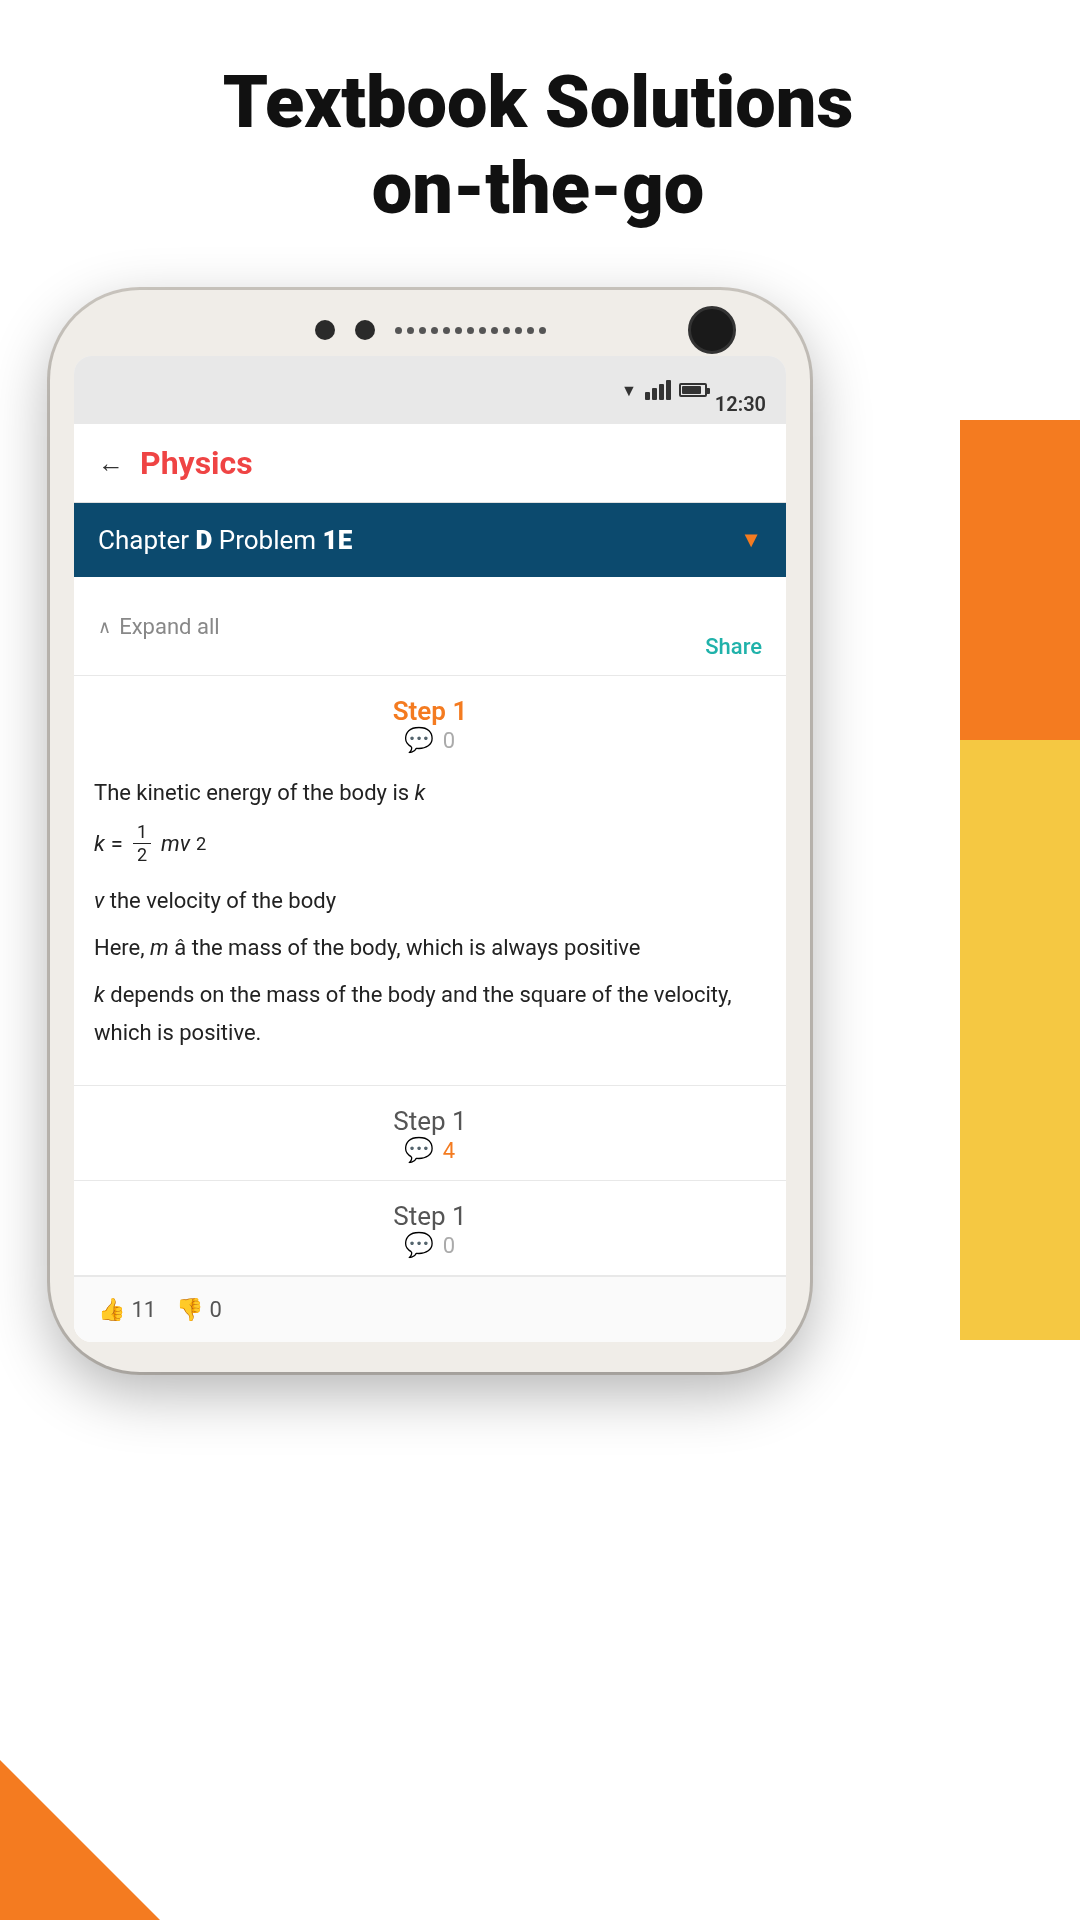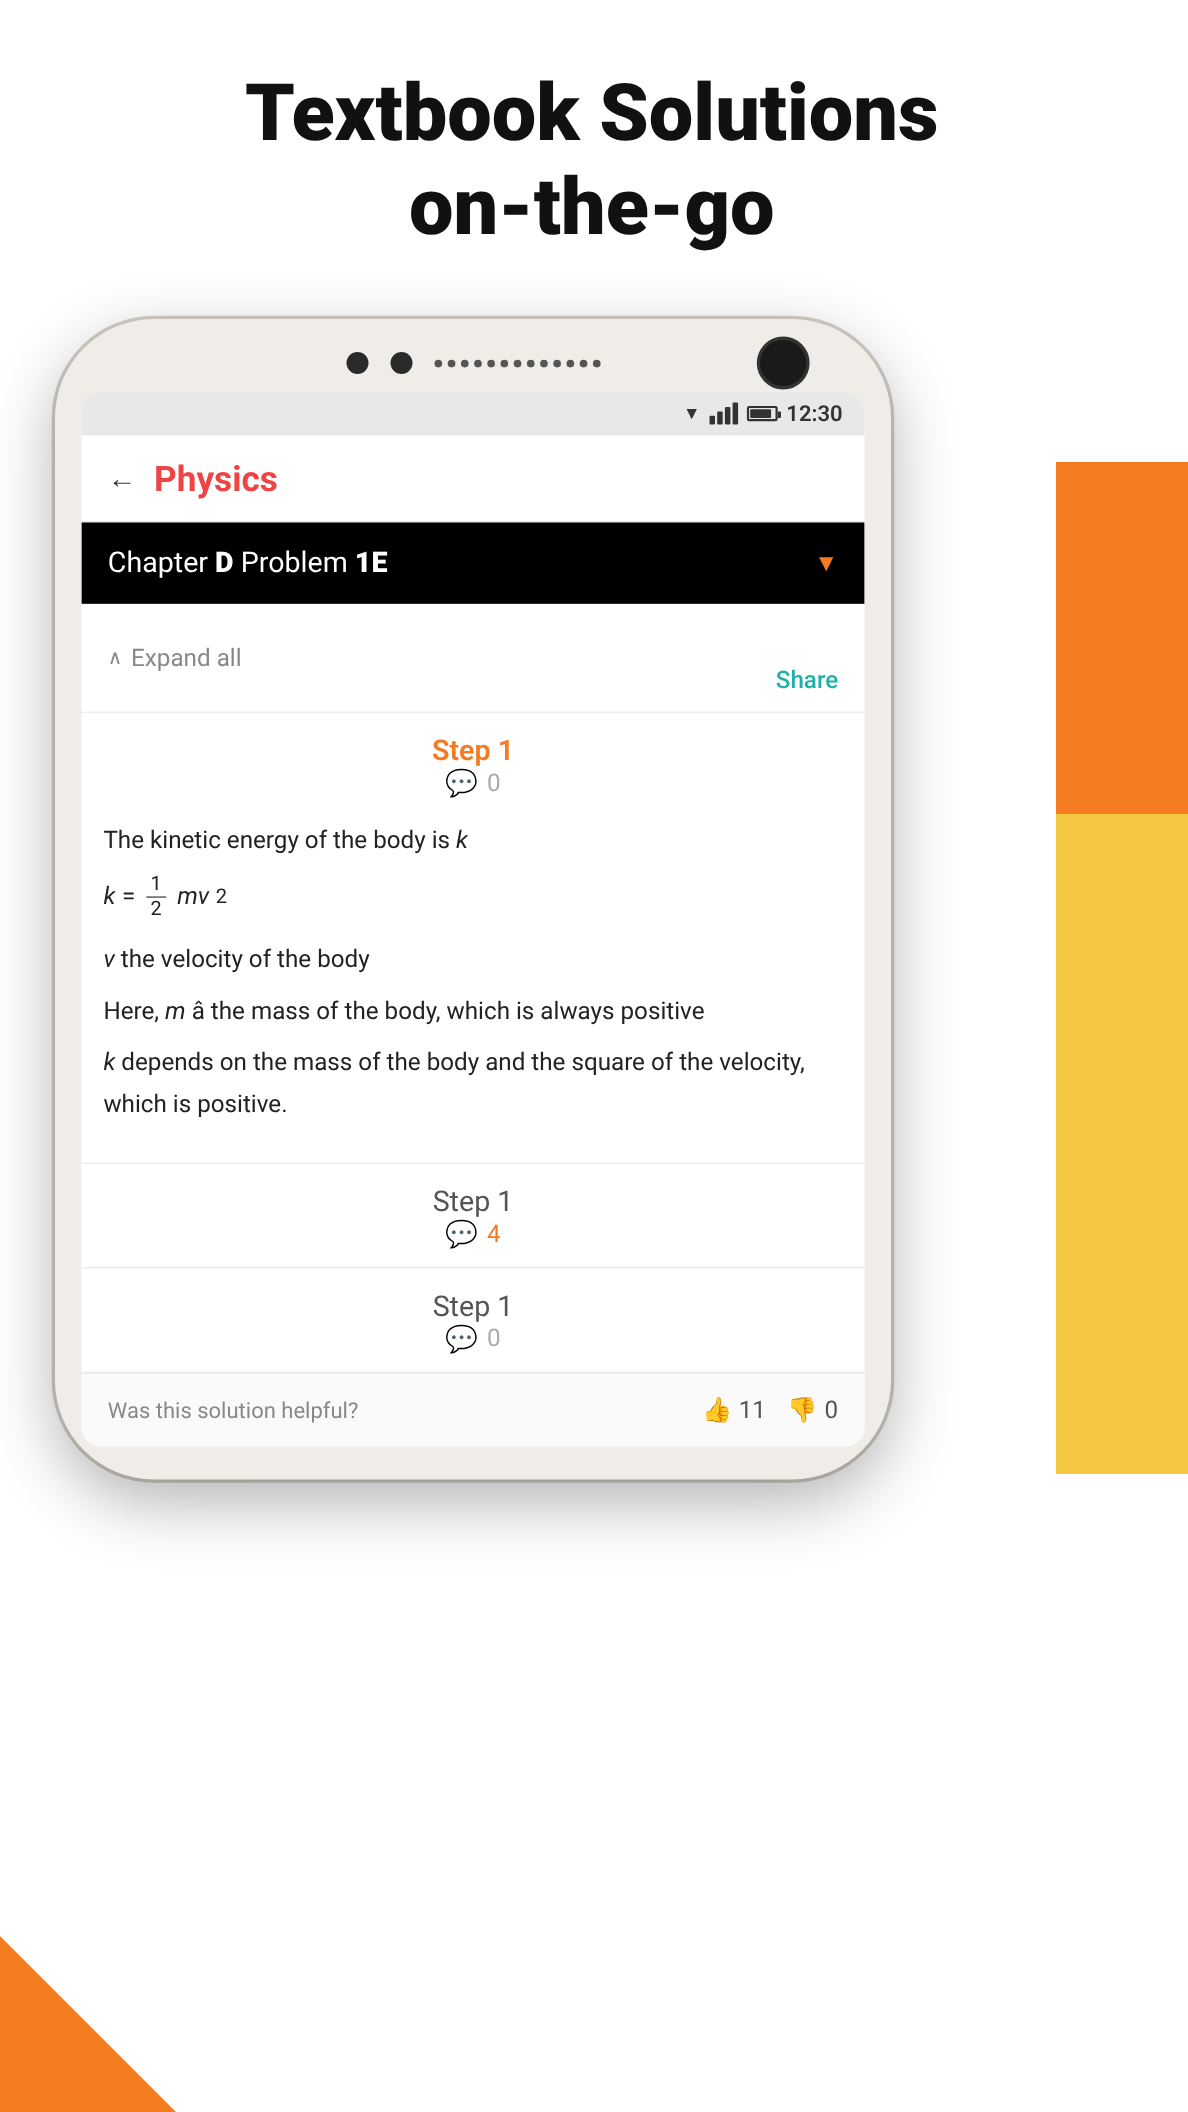--- a/index.html
+++ b/index.html
@@ -165,20 +165,21 @@
       top: 1px;
       bottom: 1px;
       width: 80%;
       background: #333;
       border-radius: 1px;
     }
     .status-time {
       font-size: 20px;
       font-weight: 600;
       color: #333;
+      margin-top: 28px;
     }
 
     
     .app-header {
       background: #ffffff;
       display: flex;
       align-items: center;
       padding: 20px 24px;
       gap: 16px;
       border-bottom: 1px solid #e0e0e0;
@@ -189,21 +190,21 @@
       cursor: pointer;
     }
     .app-title {
       font-size: 32px;
       font-weight: 700;
       color: #ef4444;
     }
 
     
     .chapter-bar {
-      background: #000000;
+      background: #0c4a6e;
       display: flex;
       align-items: center;
       justify-content: space-between;
       padding: 22px 24px;
     }
     .chapter-text {
       font-size: 26px;
       color: #ffffff;
     }
     .chapter-text strong {
@@ -482,21 +483,20 @@
           <div class="step-header">
             <span class="step-label-gray">Step 1</span>
             <div class="comment-area">
               <span class="comment-icon">💬</span>
               <span class="comment-count">0</span>
             </div>
           </div>
         </div>
 
         <div class="helpful-bar">
-          <span class="helpful-text">Was this solution helpful?</span>
           <div class="helpful-actions">
             <div class="thumbs-up">
               <span>👍</span>
               <span class="thumbs-count">11</span>
             </div>
             <div class="thumbs-down">
               <span>👎</span>
               <span class="thumbs-count">0</span>
             </div>
           </div>

